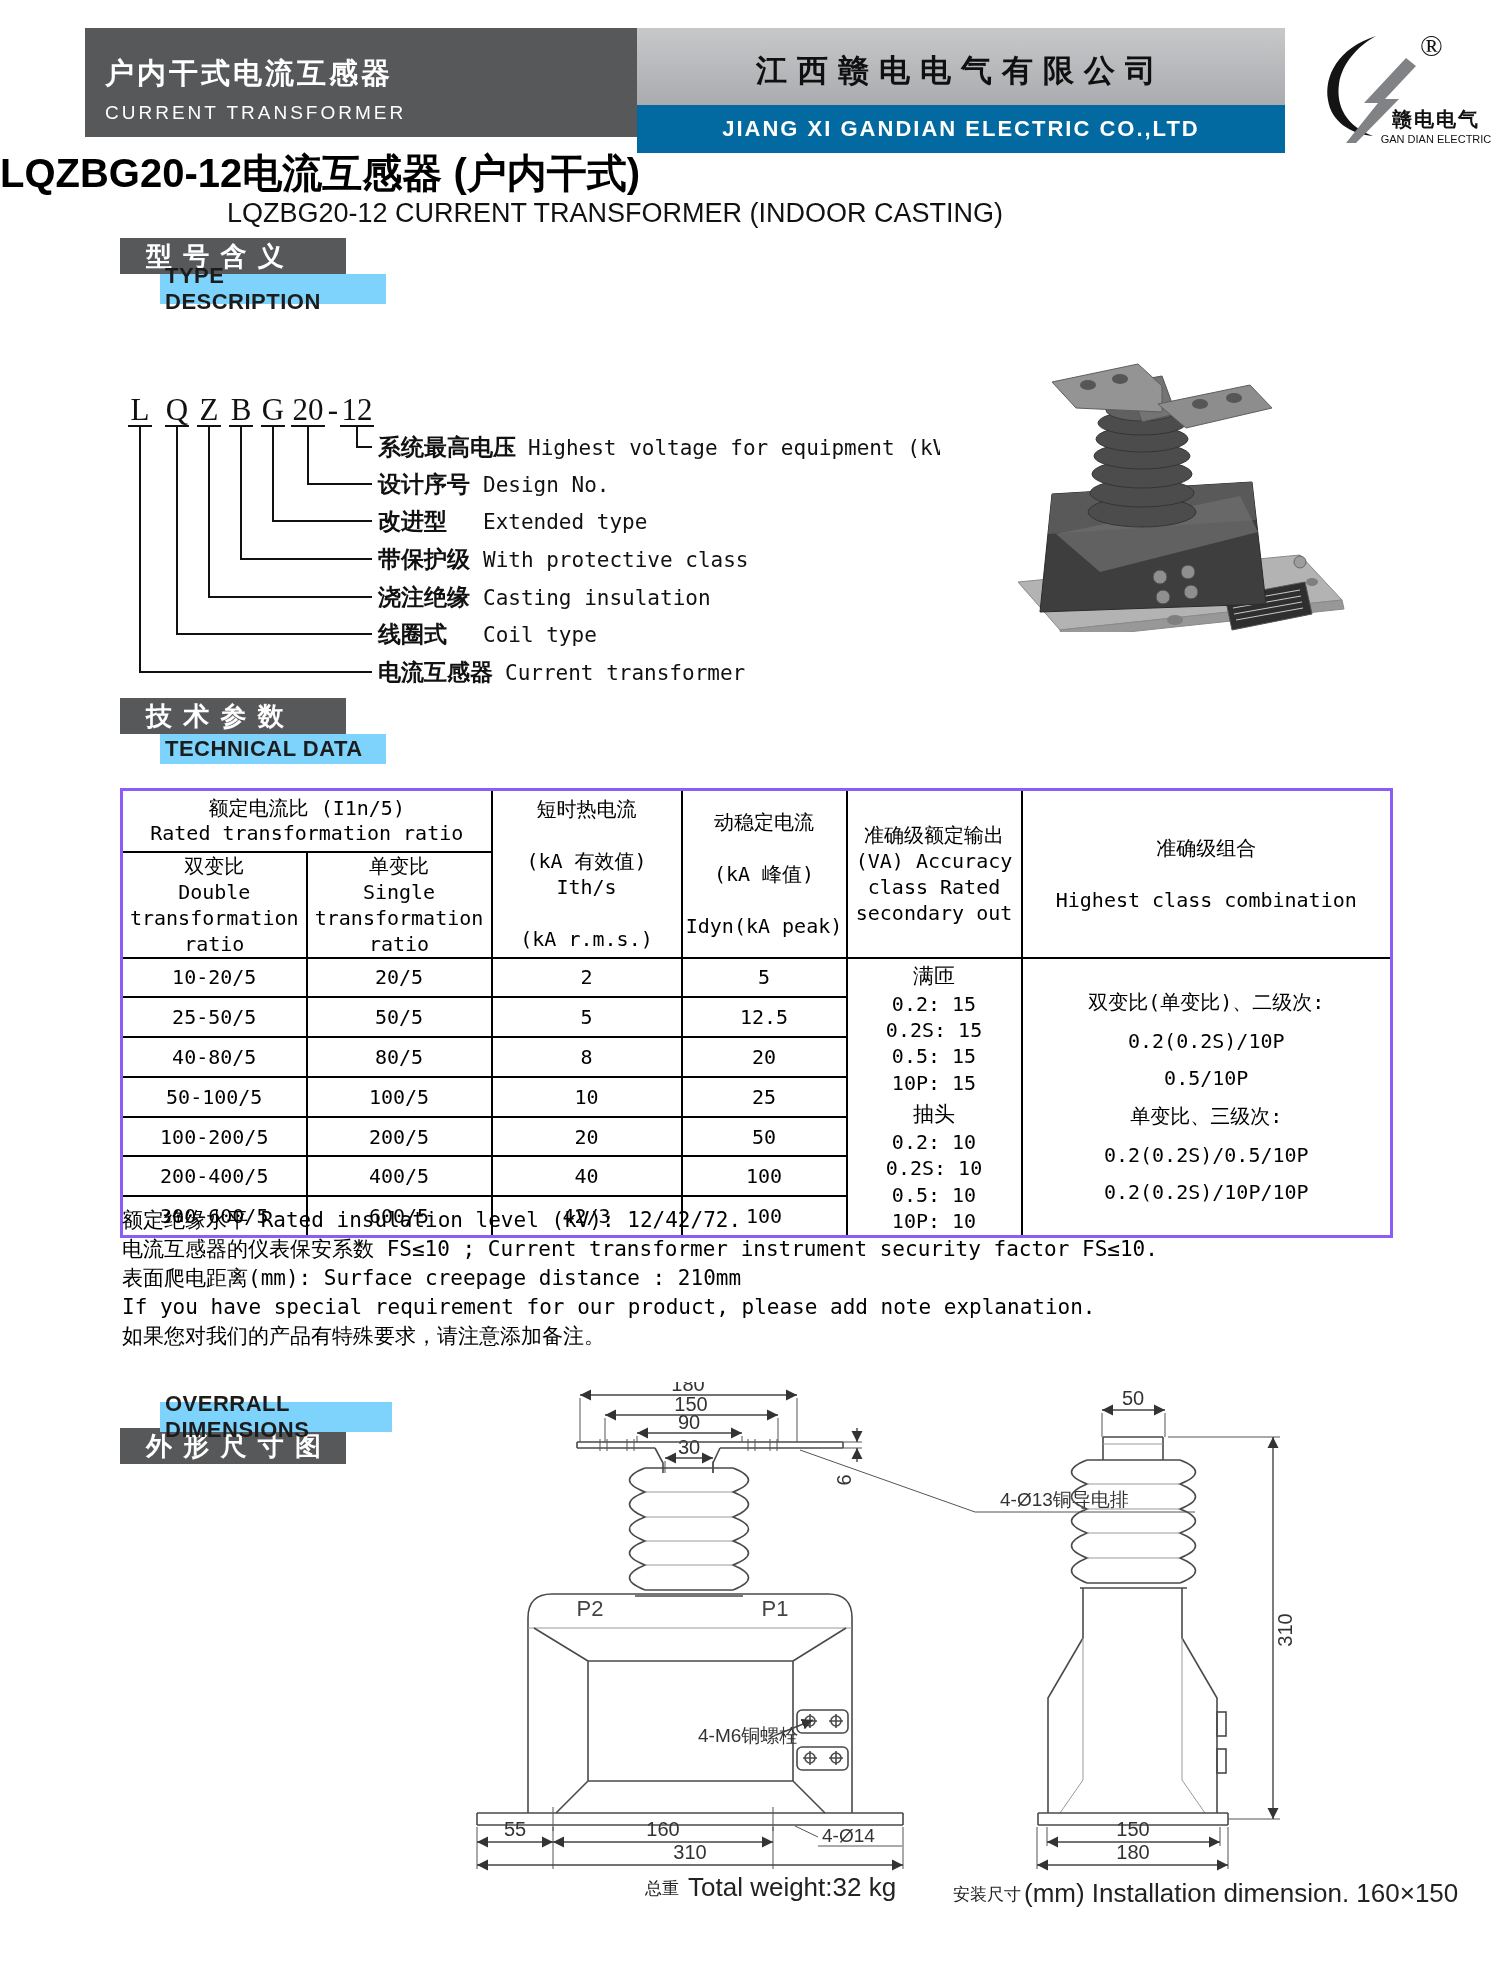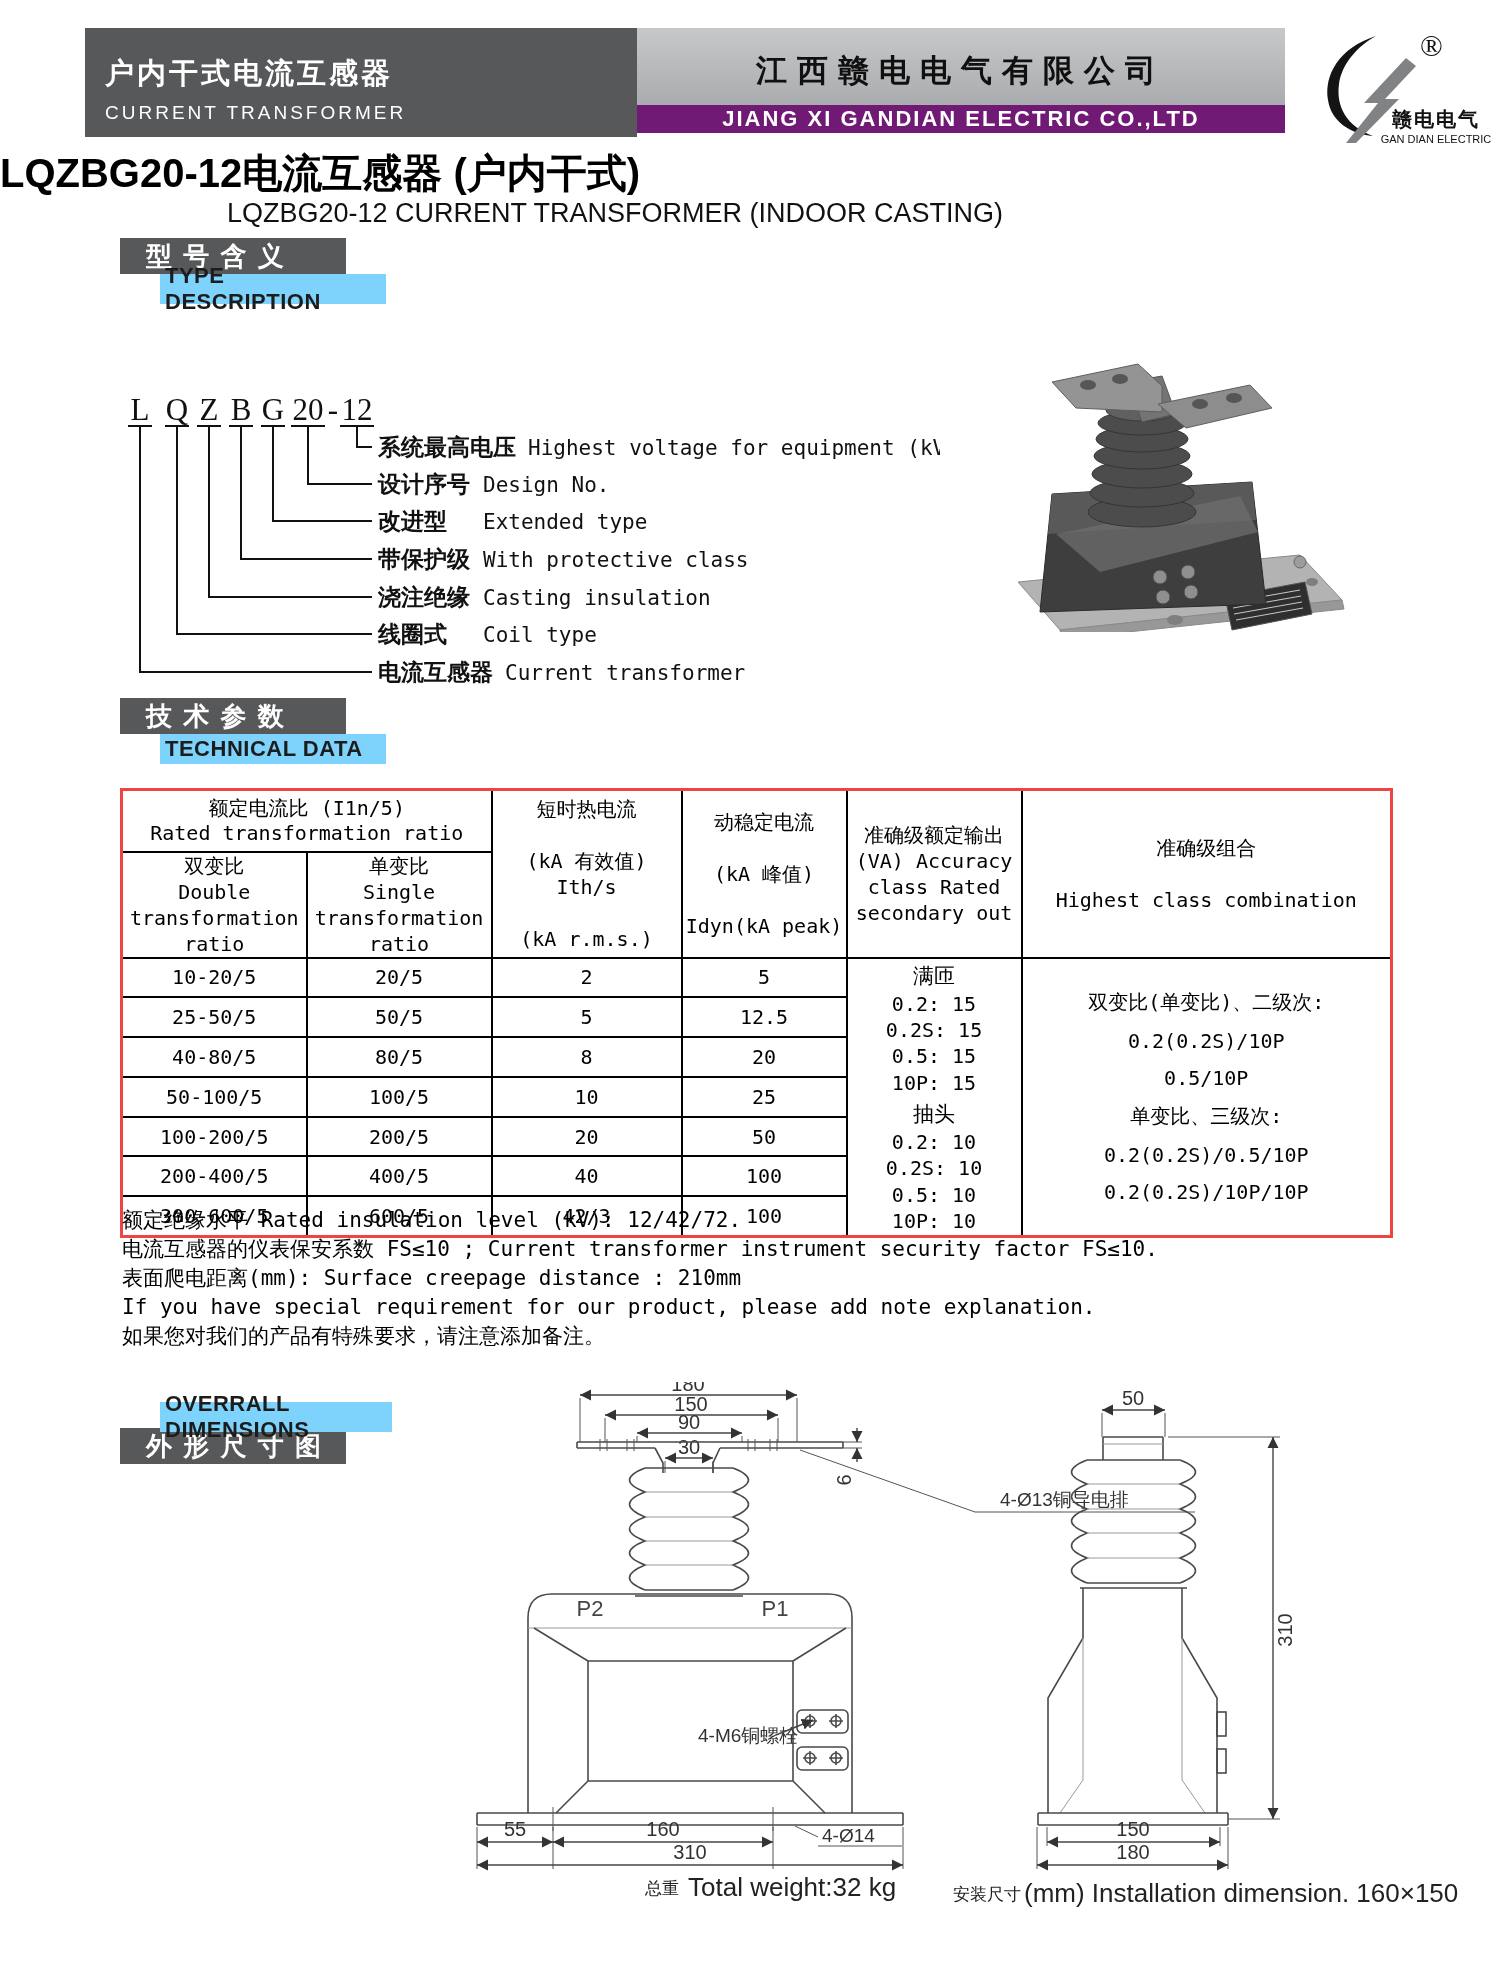--- a/index.html
+++ b/index.html
@@ -6,21 +6,21 @@
   .page{position:relative;width:1500px;height:1970px;background:#fff;overflow:hidden;
         font-family:"Liberation Sans",sans-serif;color:#000;padding-left:38px;}
 
   
   .hdr-left{position:absolute;left:85px;top:28px;width:552px;height:109px;background:#57585a;color:#fff;}
   .hdr-left-cn{margin:26px 0 0 20px;font-size:29px;font-weight:bold;letter-spacing:3px;}
   .hdr-left-en{margin:8px 0 0 20px;font-size:19px;letter-spacing:3px;}
   .hdr-mid{position:absolute;left:637px;top:28px;width:648px;height:86px;
            background:linear-gradient(180deg,#c6c8ca,#a6a8ab);display:flex;align-items:center;justify-content:center;
            font-size:31px;font-weight:bold;letter-spacing:10px;color:#101010;}
-  .hdr-band{position:absolute;left:637px;top:105px;width:648px;height:28px;background:#701a75;color:#fff;
+  .hdr-band{position:absolute;left:637px;top:105px;width:648px;height:48px;background:#0369a1;color:#fff;
             display:flex;align-items:center;justify-content:center;font-size:22px;font-weight:bold;letter-spacing:2px;}
   .logo{position:absolute;left:1298px;top:10px;}
 
   
   .title-cn{position:absolute;left:0;top:146px;width:1230px;font-size:40px;font-weight:bold;}
   .title-en{position:absolute;left:0;top:198px;width:1230px;text-align:center;font-size:27px;color:#111;}
 
   
   .badge-dark{position:absolute;z-index:3;background:#57585a;color:#fff;font-size:26px;font-weight:bold;
               letter-spacing:2px;display:flex;align-items:center;padding-left:26px;box-sizing:border-box;}
@@ -32,21 +32,21 @@
   .code-letter{font-family:"Liberation Serif",serif;font-size:31px;fill:#111;text-anchor:middle;}
   .lab-cn{font-family:"Liberation Sans",sans-serif;font-weight:bold;font-size:23px;fill:#111;}
   .lab-en{font-family:"DejaVu Sans Mono",monospace;font-size:21px;fill:#111;}
   .cline{stroke:#111;stroke-width:2;fill:none;}
 
   
   .photo-svg{position:absolute;left:1000px;top:282px;}
 
   
   .ttable{position:absolute;left:120px;top:788px;width:1270px;border-collapse:collapse;table-layout:fixed;
-          border:3px solid #ef4444;}
+          border:3px solid #8b5cf6;}
   .ttable th,.ttable td{border:2px solid #000;text-align:center;vertical-align:middle;padding:0;
           font-family:"DejaVu Sans Mono",monospace;font-size:20px;font-weight:normal;color:#000;}
   .pre{white-space:pre-line;line-height:1.3;}
   .th-ratio{line-height:1.25;font-size:20px;}
   .sub{font-size:19px;}
   .acc-label{font-size:21px;margin:3px 0 1px 0;}
   .acc-vals{white-space:pre-line;line-height:1.32;font-size:20px;}
   .comb-line{margin:13px 0;font-size:20px;}
 
   

